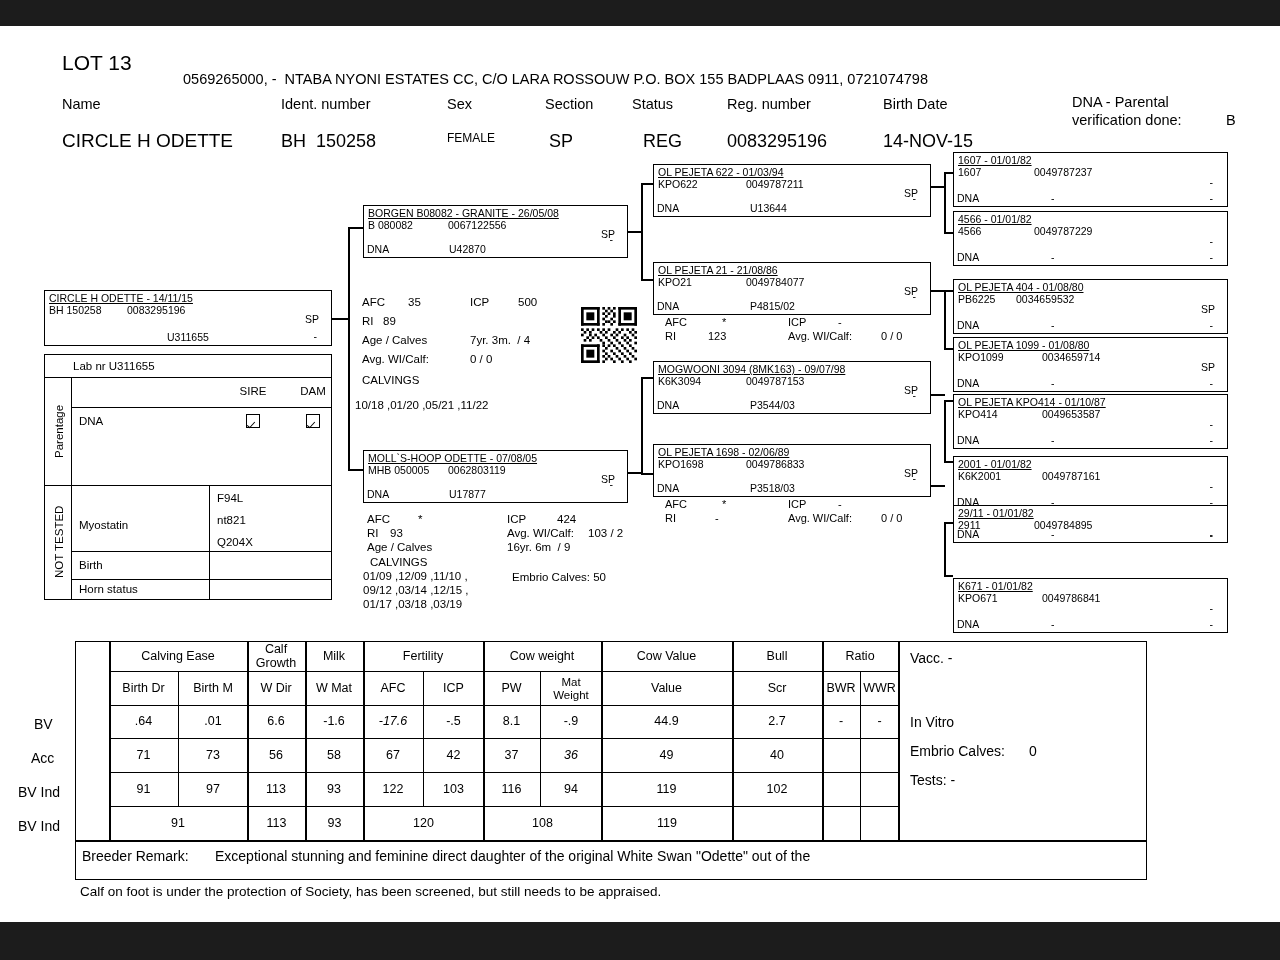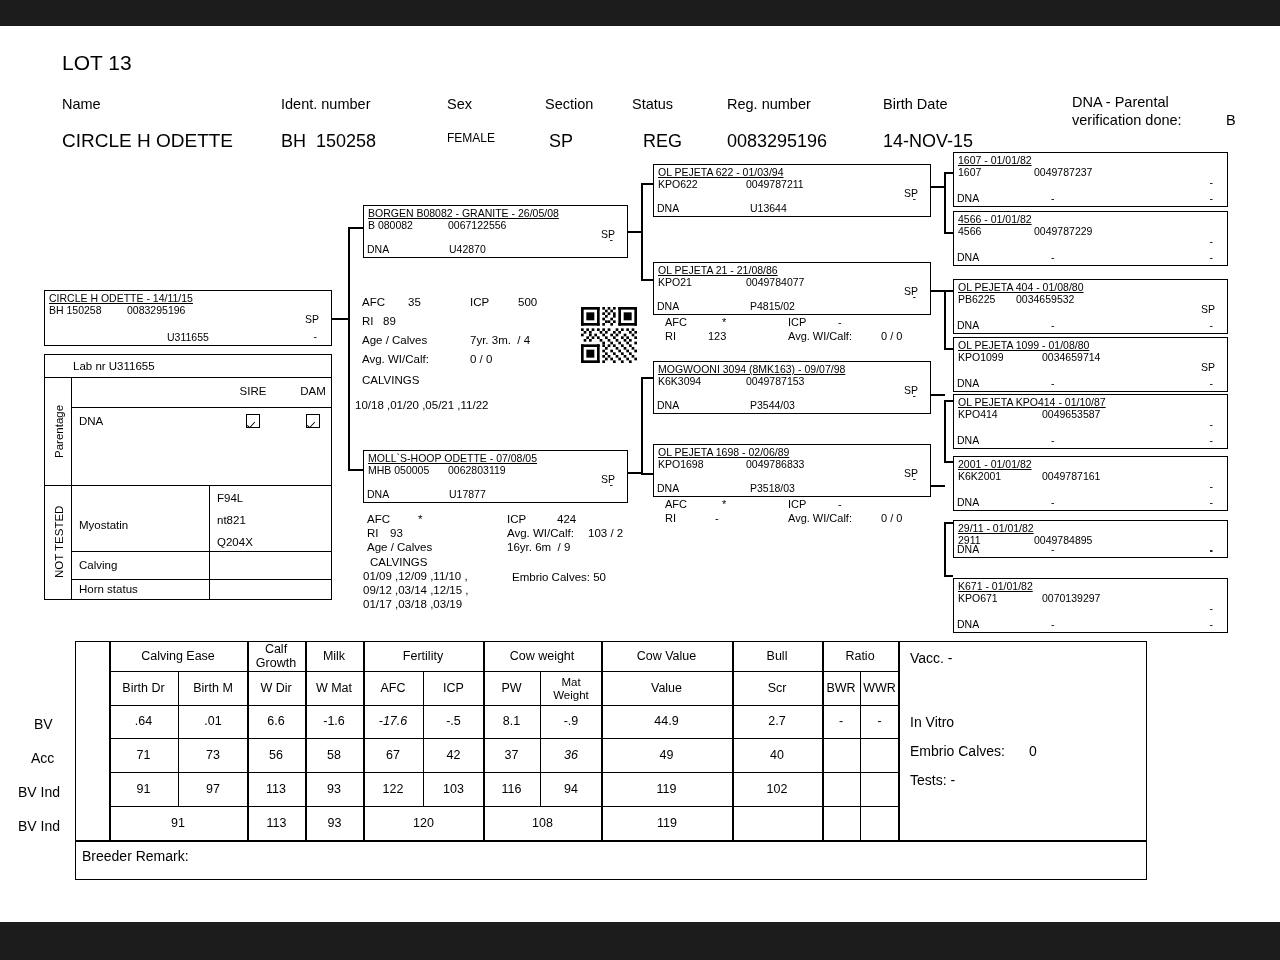--- a/index.html
+++ b/index.html
@@ -46,20 +46,21 @@
 </style>
 </head>
 <body>
 
 <div id="page">
 
   <div class="bar" id="bar-top"></div>
   <div class="bar" id="bar-bottom"></div>
 
   <div class="t" style="left:62px;top:52px;font-size:21px;">LOT 13</div>
+  <div class="t" style="left:183px;top:72px;font-size:14.5px;">0569265000, -  NTABA NYONI ESTATES CC, C/O LARA ROSSOUW P.O. BOX 155 BADPLAAS 0911, 0721074798</div>
 
   <div class="t" style="left:62px;top:97px;font-size:14.5px;">Name</div>
   <div class="t" style="left:281px;top:97px;font-size:14.5px;">Ident. number</div>
   <div class="t" style="left:447px;top:97px;font-size:14.5px;">Sex</div>
   <div class="t" style="left:545px;top:97px;font-size:14.5px;">Section</div>
   <div class="t" style="left:632px;top:97px;font-size:14.5px;">Status</div>
   <div class="t" style="left:727px;top:97px;font-size:14.5px;">Reg. number</div>
   <div class="t" style="left:883px;top:97px;font-size:14.5px;">Birth Date</div>
   <div class="t" style="left:1072px;top:95px;font-size:14.5px;">DNA - Parental</div>
   <div class="t" style="left:1072px;top:113px;font-size:14.5px;">verification done:</div>
@@ -143,21 +144,21 @@
     <div class="cell vert" style="left:2px;top:134px;width:24px;height:106px;display:flex;align-items:center;justify-content:center;">NOT TESTED</div>
     <div class="cell bl" style="left:26px;top:130px;width:260px;height:114px;"></div>
     <div class="cell bl" style="left:164px;top:130px;width:122px;height:114px;"></div>
 
     <div class="cell" style="left:34px;top:162px;width:110px;height:16px;display:flex;align-items:center;">Myostatin</div>
     <div class="cell" style="left:172px;top:137px;">F94L</div>
     <div class="cell" style="left:172px;top:159px;">nt821</div>
     <div class="cell" style="left:172px;top:181px;">Q204X</div>
 
     <div class="cell bt" style="left:26px;top:196px;width:260px;height:28px;"></div>
-    <div class="cell" style="left:34px;top:196px;width:110px;height:28px;display:flex;align-items:center;">Calving</div>
+    <div class="cell" style="left:34px;top:196px;width:110px;height:28px;display:flex;align-items:center;">Birth</div>
     <div class="cell" style="left:172px;top:196px;width:110px;height:28px;display:flex;align-items:center;"></div>
 
     <div class="cell bt" style="left:26px;top:224px;width:260px;height:20px;"></div>
     <div class="cell" style="left:34px;top:224px;width:110px;height:20px;display:flex;align-items:center;">Horn status</div>
     <div class="cell" style="left:172px;top:224px;width:110px;height:20px;display:flex;align-items:center;"></div>
   </div>
 
   <div class="pbox" style="left:363px;top:205px;width:265px;height:53px;">
     <span class="nm">BORGEN B08082 - GRANITE - 26/05/08</span>
     <span class="rg">B   080082</span>
@@ -432,34 +433,34 @@
   <div class="pbox" style="left:953px;top:456px;width:275px;height:55px;">
     <span class="nm">2001 - 01/01/82</span>
     <span class="rg">K6K2001</span>
     <span class="rg2" style="left:88px;top:13px;">0049787161</span>
     <span class="sp" style="top:23px;right:14px;">-</span>
     <span class="dna">DNA</span>
     <span class="dnav" style="left:97px;">-</span>
     <span class="dash" style="bottom:2px;">-</span>
   </div>
 
-  <div class="pbox" style="left:953px;top:520px;width:275px;height:38px;text-align:right;">
+  <div class="pbox" style="left:953px;top:505px;width:275px;height:38px;text-align:right;">
     <span class="nm">29/11 - 01/01/82</span>
     <span class="rg">2911</span>
     <span class="rg2" style="left:80px;top:13px;">0049784895</span>
     <span class="sp" style="top:23px;right:14px;">-</span>
     <span class="dna">DNA</span>
     <span class="dnav" style="left:97px;">-</span>
     <span class="dash" style="bottom:2px;">-</span>
   </div>
 
   <div class="pbox" style="left:953px;top:578px;width:275px;height:55px;">
     <span class="nm">K671 - 01/01/82</span>
     <span class="rg">KPO671</span>
-    <span class="rg2" style="left:88px;top:13px;">0070139297</span>
+    <span class="rg2" style="left:88px;top:13px;">0049786841</span>
     <span class="sp" style="top:23px;right:14px;">-</span>
     <span class="dna">DNA</span>
     <span class="dnav" style="left:97px;">-</span>
     <span class="dash" style="bottom:2px;">-</span>
   </div>
 
   <div id="btable" style="left:75px;top:641px;width:1072px;height:239px;">
 
     <div class="tc" style="left:33px;top:0;width:138px;height:29px;">Calving Ease</div>
     <div class="tc" style="left:171px;top:0;width:58px;height:29px;flex-direction:column;">
@@ -553,16 +554,18 @@
     <div class="ln lnv" style="left:822px;top:0;height:198px;"></div>
     <div class="ln lnh" style="left:0;top:198px;width:1070px;"></div>
 
     <div class="rl" style="left:834px;top:8px;">Vacc. -</div>
     <div class="rl" style="left:834px;top:72px;">In Vitro</div>
     <div class="rl" style="left:834px;top:101px;">Embrio Calves:</div>
     <div class="rl" style="left:953px;top:101px;">0</div>
     <div class="rl" style="left:834px;top:130px;">Tests: -</div>
 
     <div class="rl" style="left:6px;top:206px;">Breeder Remark:</div>
-  </div>
-
+    <div class="rl" style="left:139px;top:206px;">Exceptional stunning and feminine direct daughter of the original White Swan "Odette" out of the</div>
+  </div>
+
+  <div class="t" style="left:80px;top:885px;font-size:13.5px;">Calf on foot is under the protection of Society, has been screened, but still needs to be appraised.</div>
 
 </div>
 
 </body></html>

